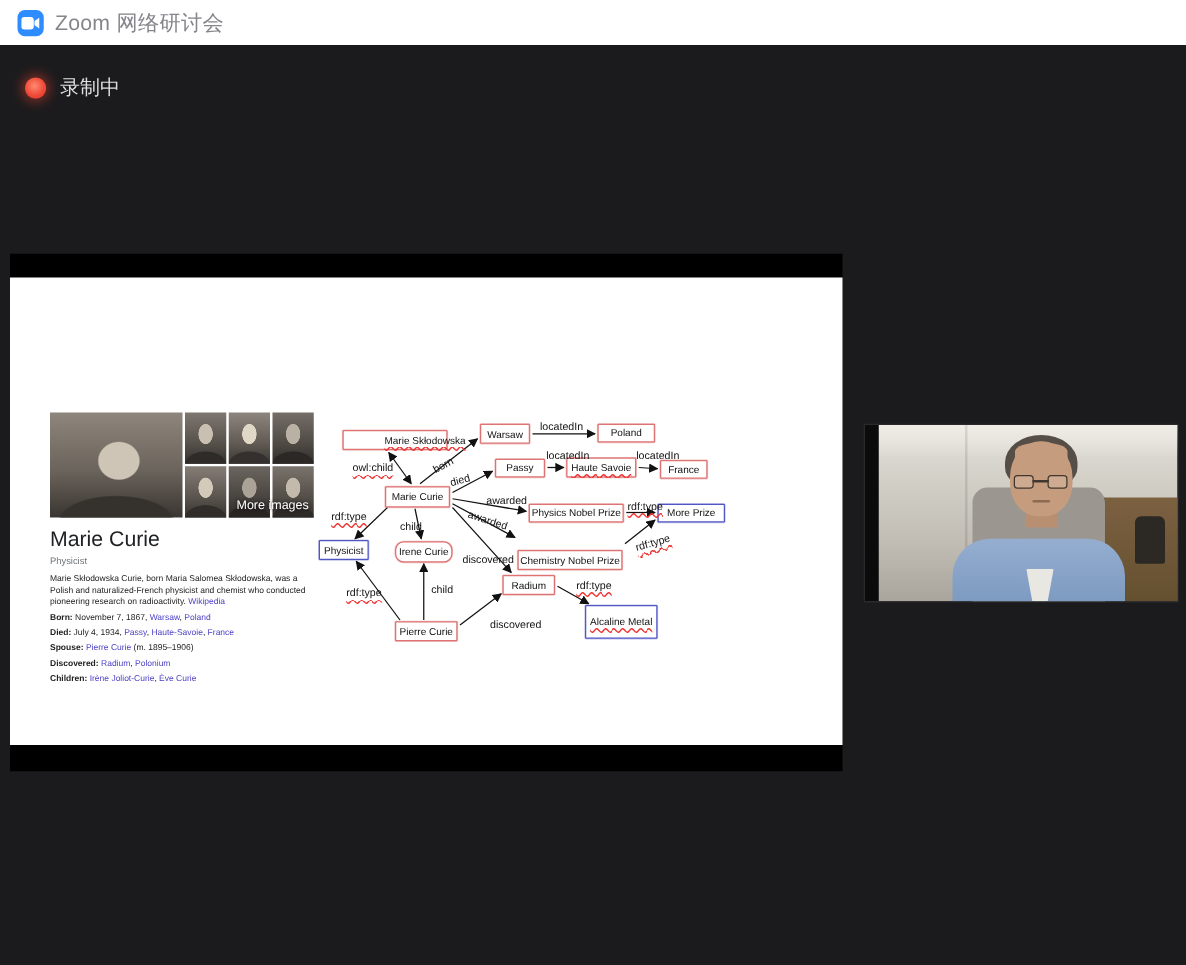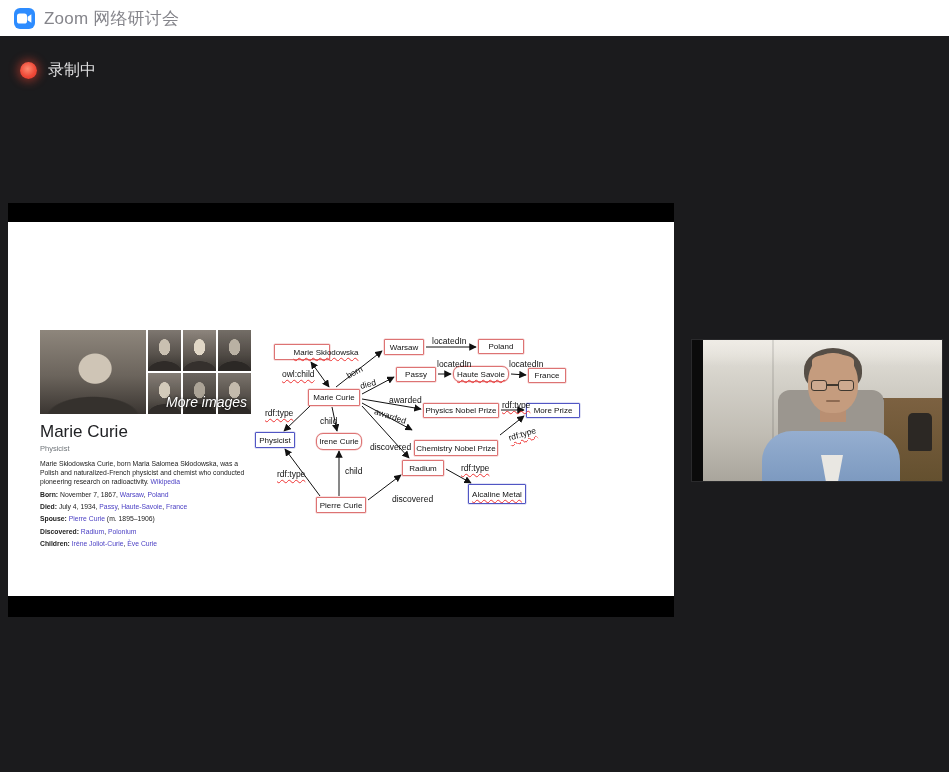--- a/index.html
+++ b/index.html
@@ -38,22 +38,22 @@
   .thumbs{flex:1;display:grid;grid-template-columns:1fr 1fr 1fr;grid-template-rows:1fr 1fr;gap:2px;}
   .thumb{background:
       radial-gradient(ellipse 30% 34% at 50% 42%, #c9c0b1 0 56%, rgba(0,0,0,0) 60%),
       radial-gradient(ellipse 70% 36% at 50% 102%, #2f2b28 0 70%, rgba(0,0,0,0) 74%),
       linear-gradient(180deg,#7e7770 0%,#57514b 60%,#33302c 100%);}
   .thumb:nth-child(2){filter:brightness(1.12);}
   .thumb:nth-child(3){filter:brightness(.92);}
   .thumb:nth-child(4){filter:brightness(1.05);}
   .thumb:nth-child(5){filter:brightness(.85);}
   .thumb:nth-child(6){filter:brightness(.97);}
-  .more-images{position:absolute;right:4px;bottom:4px;color:#fff;font-size:14px;
-    text-shadow:0 0 3px rgba(0,0,0,.9);font-style:italic;}
+  .more-images{position:absolute;right:4px;bottom:4px;color:#fff;font-size:10px;
+    text-shadow:0 0 3px rgba(0,0,0,.9);}
   .ib-name{margin:8px 0 0 0;font-size:17px;font-weight:400;color:#202124;}
   .ib-subtitle{margin-top:2px;font-size:7.5px;color:#70757a;}
   .ib-desc{margin:6px 0 0 0;font-size:6.8px;line-height:1.34;color:#222;}
   .facts{margin-top:5px;}
   .fact{font-size:6.8px;color:#222;margin-top:3.6px;line-height:1.25;}
   .fact b{font-weight:700;}
   .lnk{color:#4a3fc4;}
 
   
   #edge-svg{position:absolute;left:0;top:0;}
@@ -168,33 +168,33 @@
           <line x1="354" y1="200" x2="404" y2="227" stroke="#111" stroke-width="1" marker-end="url(#arr)"></line>
           <line x1="492" y1="232" x2="516" y2="213" stroke="#111" stroke-width="1" marker-end="url(#arr)"></line>
           <line x1="302" y1="203" x2="276" y2="228" stroke="#111" stroke-width="1" marker-end="url(#arr)"></line>
           <line x1="324" y1="204" x2="329" y2="228" stroke="#111" stroke-width="1" marker-end="url(#arr)"></line>
           <line x1="354" y1="203" x2="401" y2="255" stroke="#111" stroke-width="1" marker-end="url(#arr)"></line>
           <line x1="438" y1="266" x2="463" y2="280" stroke="#111" stroke-width="1" marker-end="url(#arr)"></line>
           <line x1="312" y1="293" x2="277" y2="246" stroke="#111" stroke-width="1" marker-end="url(#arr)"></line>
           <line x1="331" y1="293" x2="331" y2="248" stroke="#111" stroke-width="1" marker-end="url(#arr)"></line>
           <line x1="360" y1="297" x2="393" y2="272" stroke="#111" stroke-width="1" marker-end="url(#arr)"></line>
         </svg>
-    <div class="gnode entity" style="left: 266px; top: 141px; width: 56px; height: 16px; padding-left: 48px;">
+    <div class="gnode entity" style="left: 266px; top: 141px; width: 84px; height: 16px; padding-left: 48px;">
           <span class="sq">Marie Skłodowska</span>
         </div>
         <div class="gnode entity" style="left: 376px; top: 136px; width: 40px; height: 16px;">
           <span>Warsaw</span>
         </div>
         <div class="gnode entity" style="left: 470px; top: 136px; width: 46px; height: 15px;">
           <span>Poland</span>
         </div>
         <div class="gnode entity" style="left: 388px; top: 164px; width: 40px; height: 15px;">
           <span>Passy</span>
         </div>
-        <div class="gnode entity" style="left: 445px; top: 163px; width: 56px; height: 16px; border-radius: 7px;">
+        <div class="gnode entity" style="left: 445px; top: 163px; width: 56px; height: 16px;">
           <span class="sq">Haute Savoie</span>
         </div>
         <div class="gnode entity" style="left: 520px; top: 165px; width: 38px; height: 15px;">
           <span>France</span>
         </div>
         <div class="gnode entity" style="left: 300px; top: 186px; width: 52px; height: 17px;">
           <span>Marie Curie</span>
         </div>
         <div class="gnode entity" style="left: 415px; top: 200px; width: 76px; height: 15px;">
           <span>Physics Nobel Prize</span>
@@ -207,21 +207,21 @@
         </div>
         <div class="gnode class" style="left: 247px; top: 229px; width: 40px; height: 16px;">
           <span>Physicist</span>
         </div>
         <div class="gnode entity" style="left: 308px; top: 230px; width: 46px; height: 17px; border-radius: 7px;">
           <span>Irene Curie</span>
         </div>
         <div class="gnode entity" style="left: 394px; top: 257px; width: 42px; height: 16px;">
           <span>Radium</span>
         </div>
-        <div class="gnode class" style="left: 460px; top: 281px; width: 58px; height: 20px;">
+        <div class="gnode class" style="left: 460px; top: 281px; width: 58px; height: 27px;">
           <span class="sq">Alcaline Metal</span>
         </div>
         <div class="gnode entity" style="left: 308px; top: 294px; width: 50px; height: 16px;">
           <span>Pierre Curie</span>
         </div>
         <span class="elabel sq" style="left: 274px; top: 166px;">owl:child</span>
         <span class="elabel" style="left: 338px; top: 164px; transform: rotate(-28deg);">born</span>
         <span class="elabel" style="left: 424px; top: 133px;">locatedIn</span>
         <span class="elabel" style="left: 429px; top: 156px;">locatedIn</span>
         <span class="elabel" style="left: 501px; top: 156px;">locatedIn</span>

